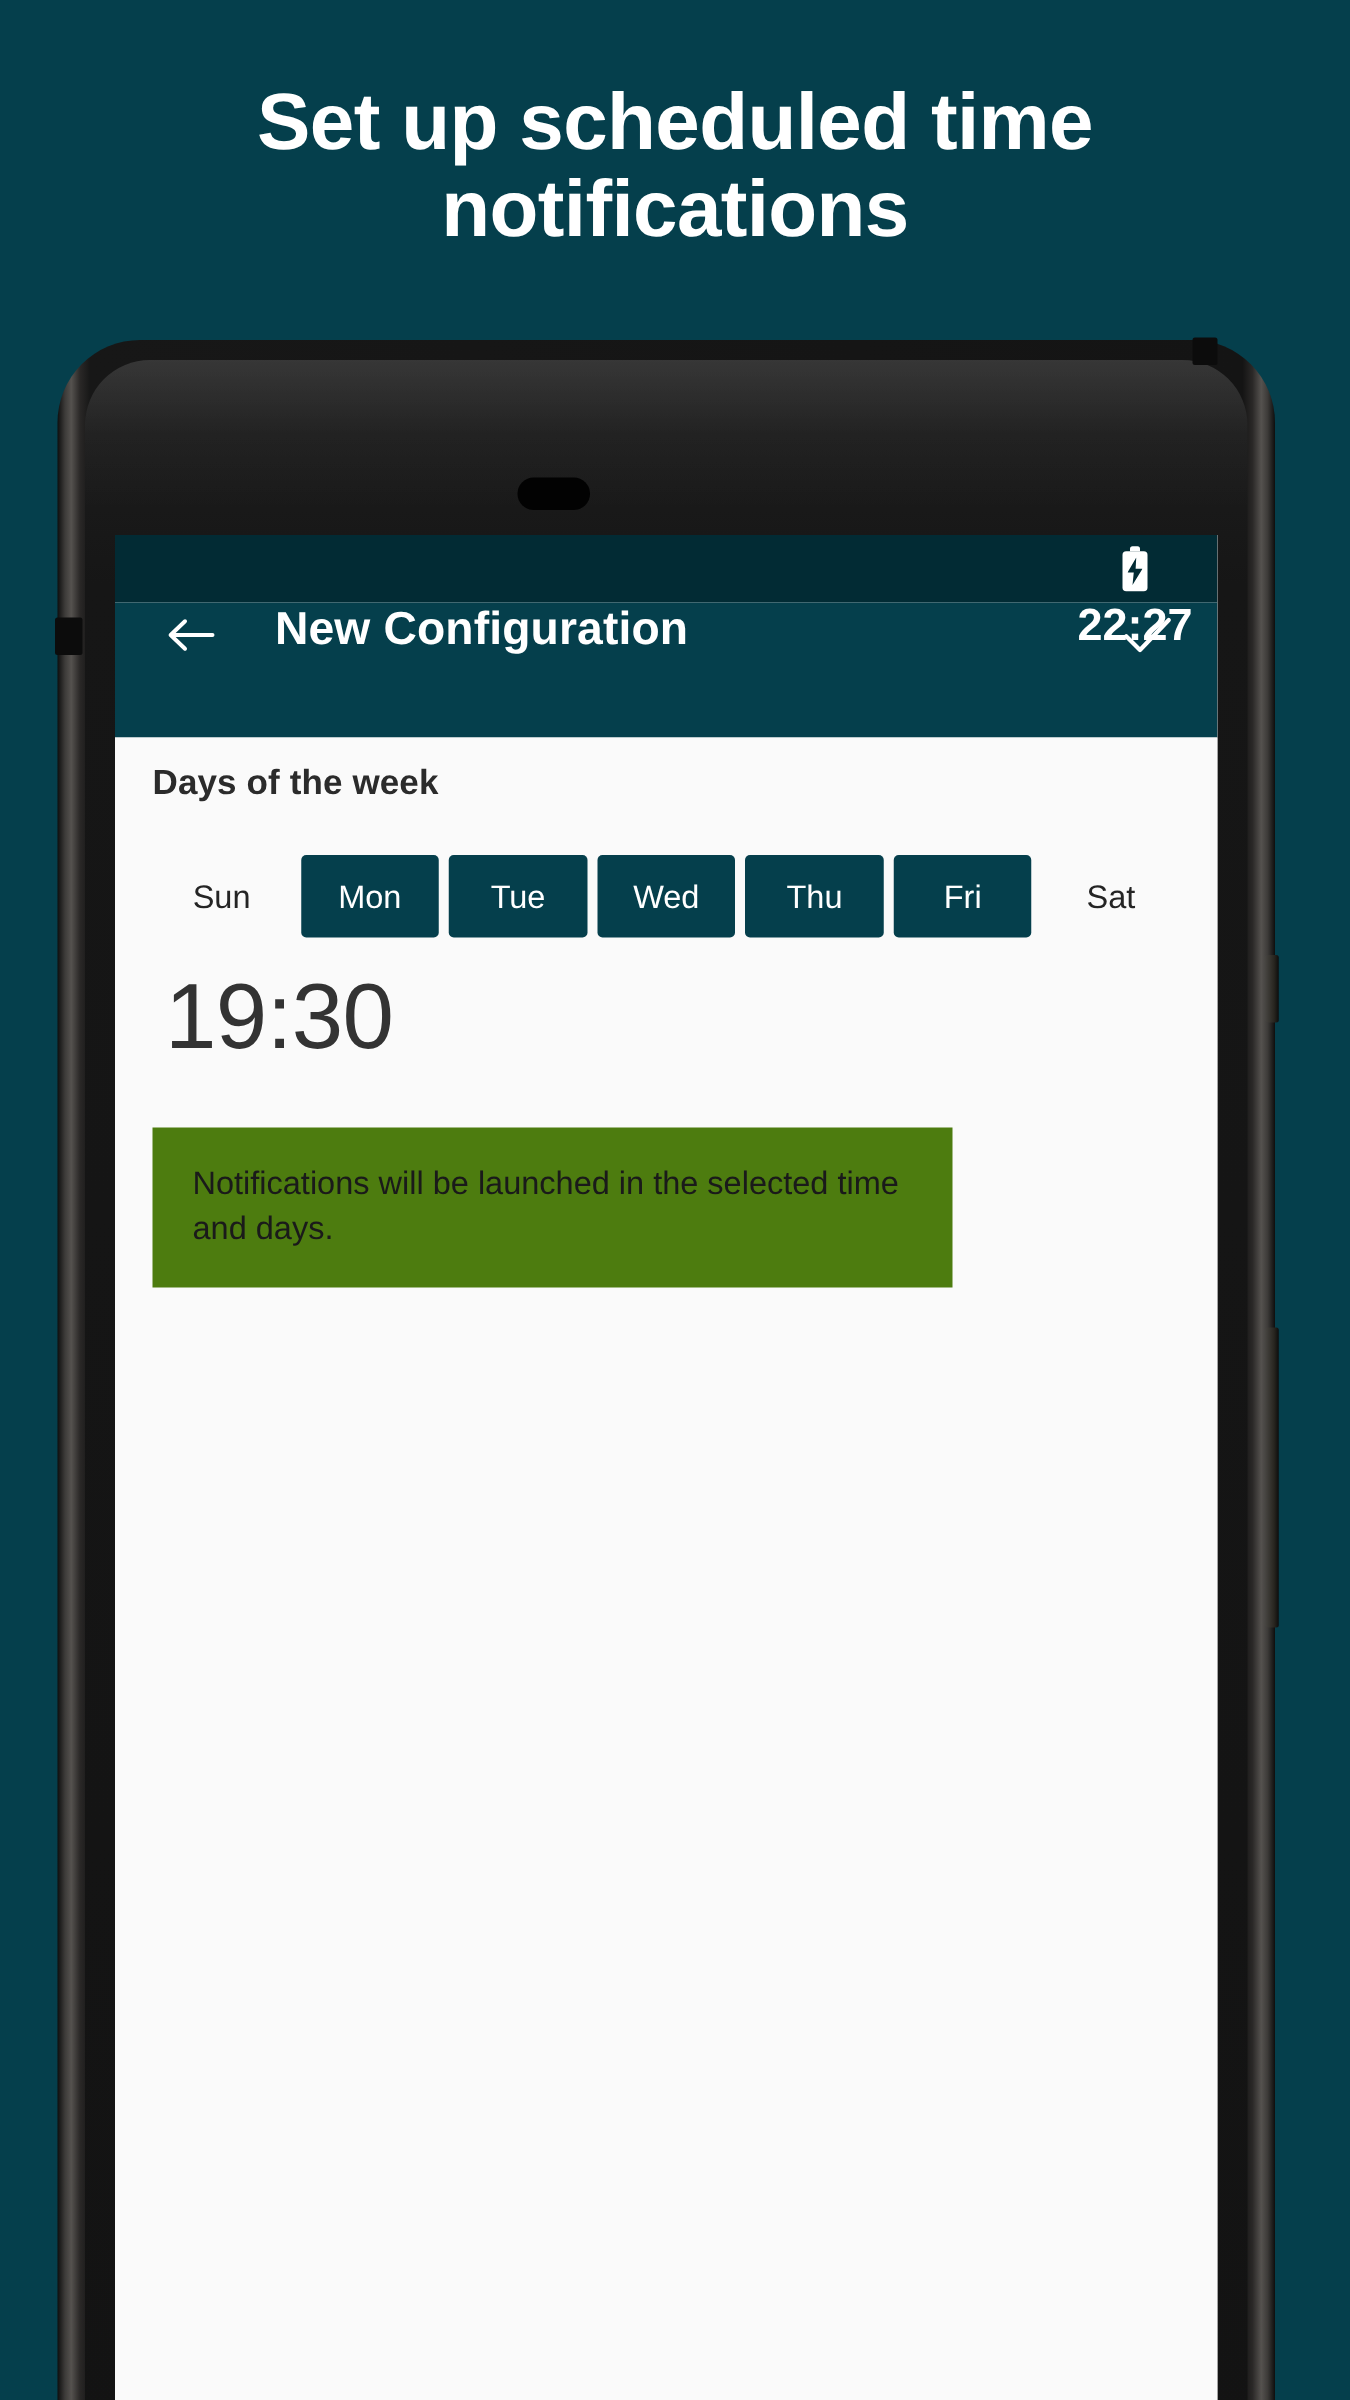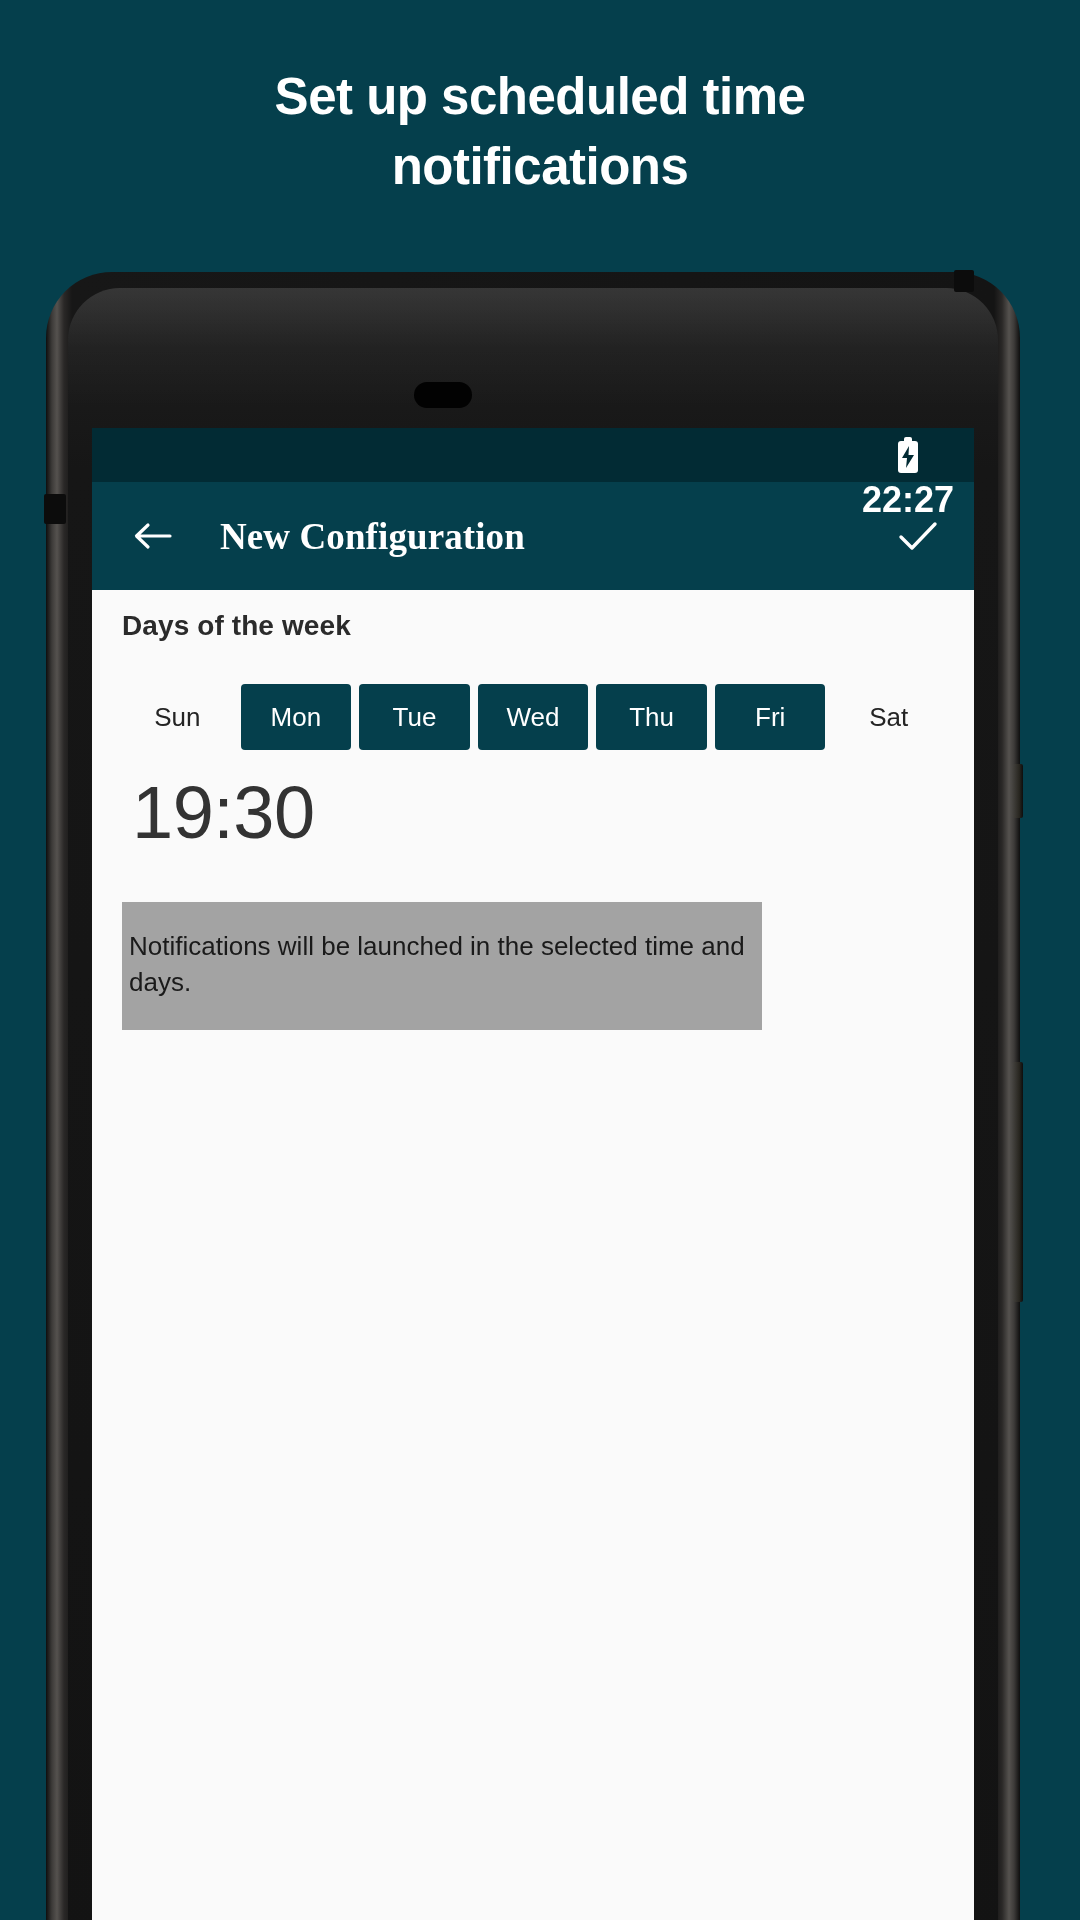--- a/index.html
+++ b/index.html
@@ -18,21 +18,21 @@
   
   .promo-headline {
     position: absolute;
     top: 62px;
     left: 0;
     width: 1080px;
     text-align: center;
     color: #ffffff;
     font-family: "Liberation Sans", sans-serif;
     font-weight: bold;
-    font-size: 51px;
+    font-size: 64px;
     line-height: 70px;
     letter-spacing: -0.5px;
     white-space: pre-line;
   }
 
   
   .device {
     position: absolute;
     left: 46px;
     top: 272px;
@@ -257,24 +257,23 @@
     font-weight: bold;
     letter-spacing: 0px;
     line-height: 30px;
   }
 
   
   .app-bar {
     height: 108px;
     background: #053f4c;
     display: flex;
-    align-items: center;
+    align-items: flex-start;
     padding: 0 30px 0 34px;
     box-sizing: border-box;
-    font-family: Liberation Serif, serif;
   }
   .appbar-back {
     width: 52px;
     height: 52px;
     display: flex;
     align-items: center;
     justify-content: center;
     flex: 0 0 auto;
   }
   .appbar-title {
@@ -346,22 +345,22 @@
     font-size: 74px;
     color: #333333;
     margin-top: 22px;
     margin-left: 10px;
     line-height: 82px;
     letter-spacing: -0.5px;
   }
 
   .info-banner {
     margin-top: 48px;
-    background: #a3a3a3;
-    padding: 26px 16px 30px 7px;
+    background: #4d7c0f;
+    padding: 26px 16px 30px 32px;
     box-sizing: border-box;
     width: 640px;
   }
   .info-banner-text {
     font-size: 26px;
     color: #1a1a1a;
     line-height: 36px;
   }
 </style>
 </head>

